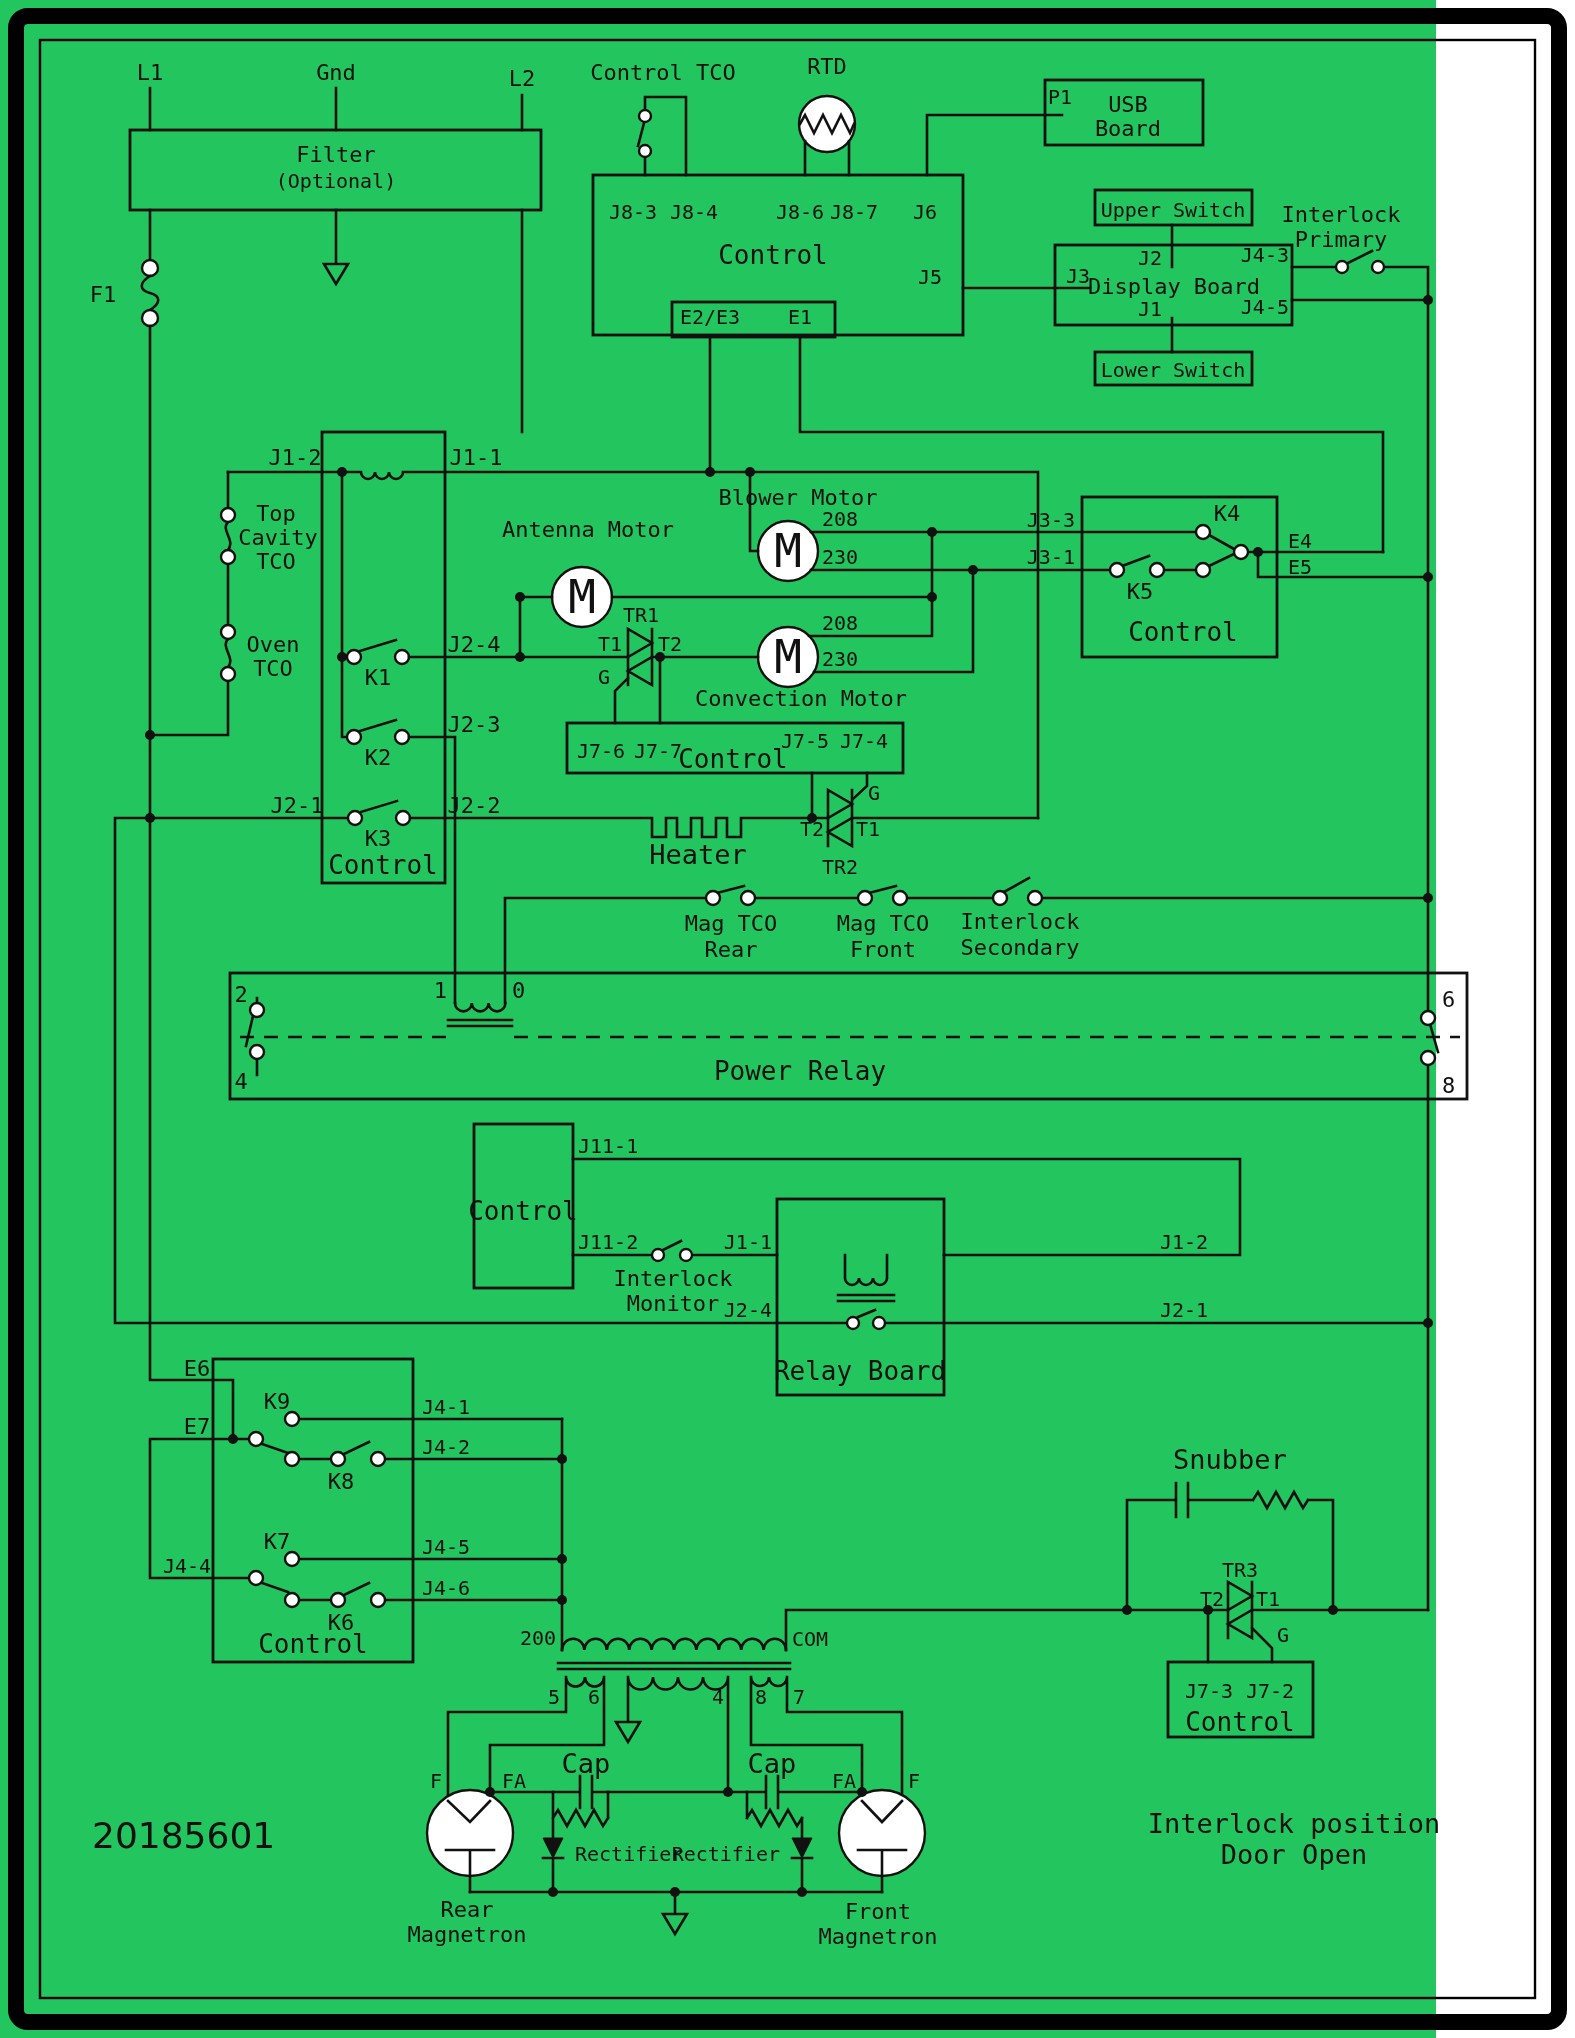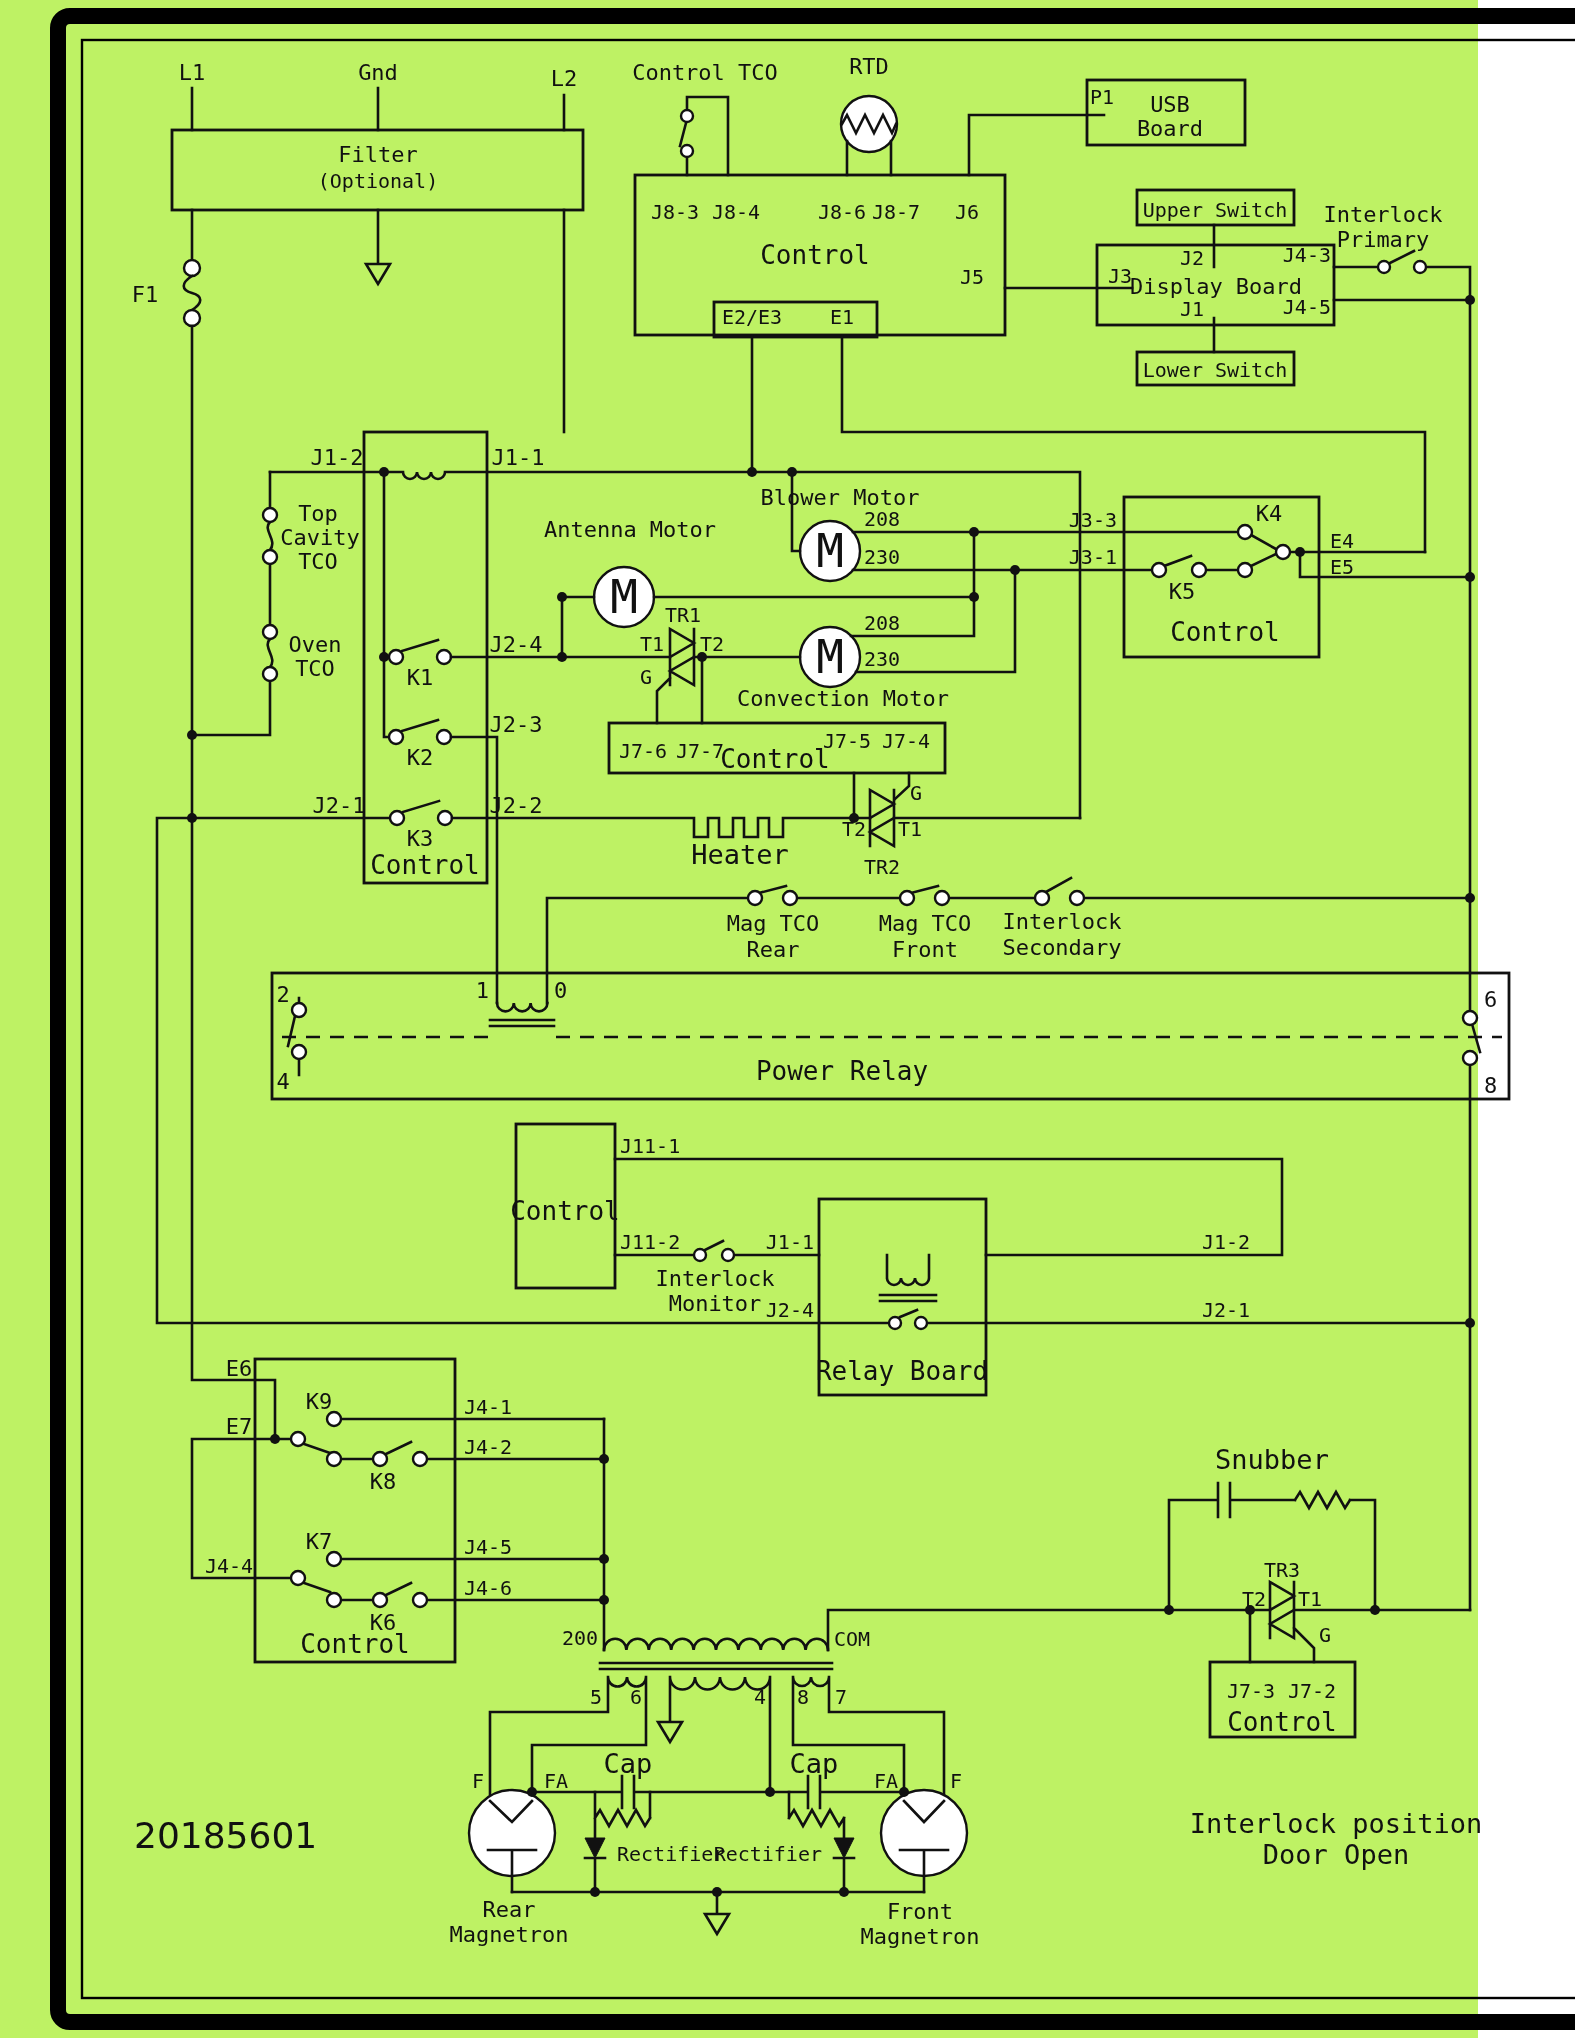--- a/index.html
+++ b/index.html
@@ -1,16 +1,16 @@
 <!DOCTYPE html>
 <html><head>
 <meta charset="utf-8">
 <style>
   html,body{margin:0;padding:0;background:#ffffff;}
-  .page{position:relative;width:1436px;height:2038px;background:#bef264;padding-left:42px;}
+  .page{position:relative;width:1436px;height:2038px;background:#22c55e;}
   svg{display:block;}
   text{font-family:"DejaVu Sans Mono",monospace;font-size:22px;fill:#111;text-anchor:middle;}
   text.s{font-size:20px;}
   text.t{font-size:26px;}
   text.m{font-size:46px;}
   text.doc{font-family:"DejaVu Sans",sans-serif;font-size:36px;text-anchor:start;}
   text.cap{font-size:27px;}
   text.as{text-anchor:start;}
   text.ae{text-anchor:end;}
   .w{stroke:#111;fill:none;stroke-width:2.6;stroke-linecap:square;}

